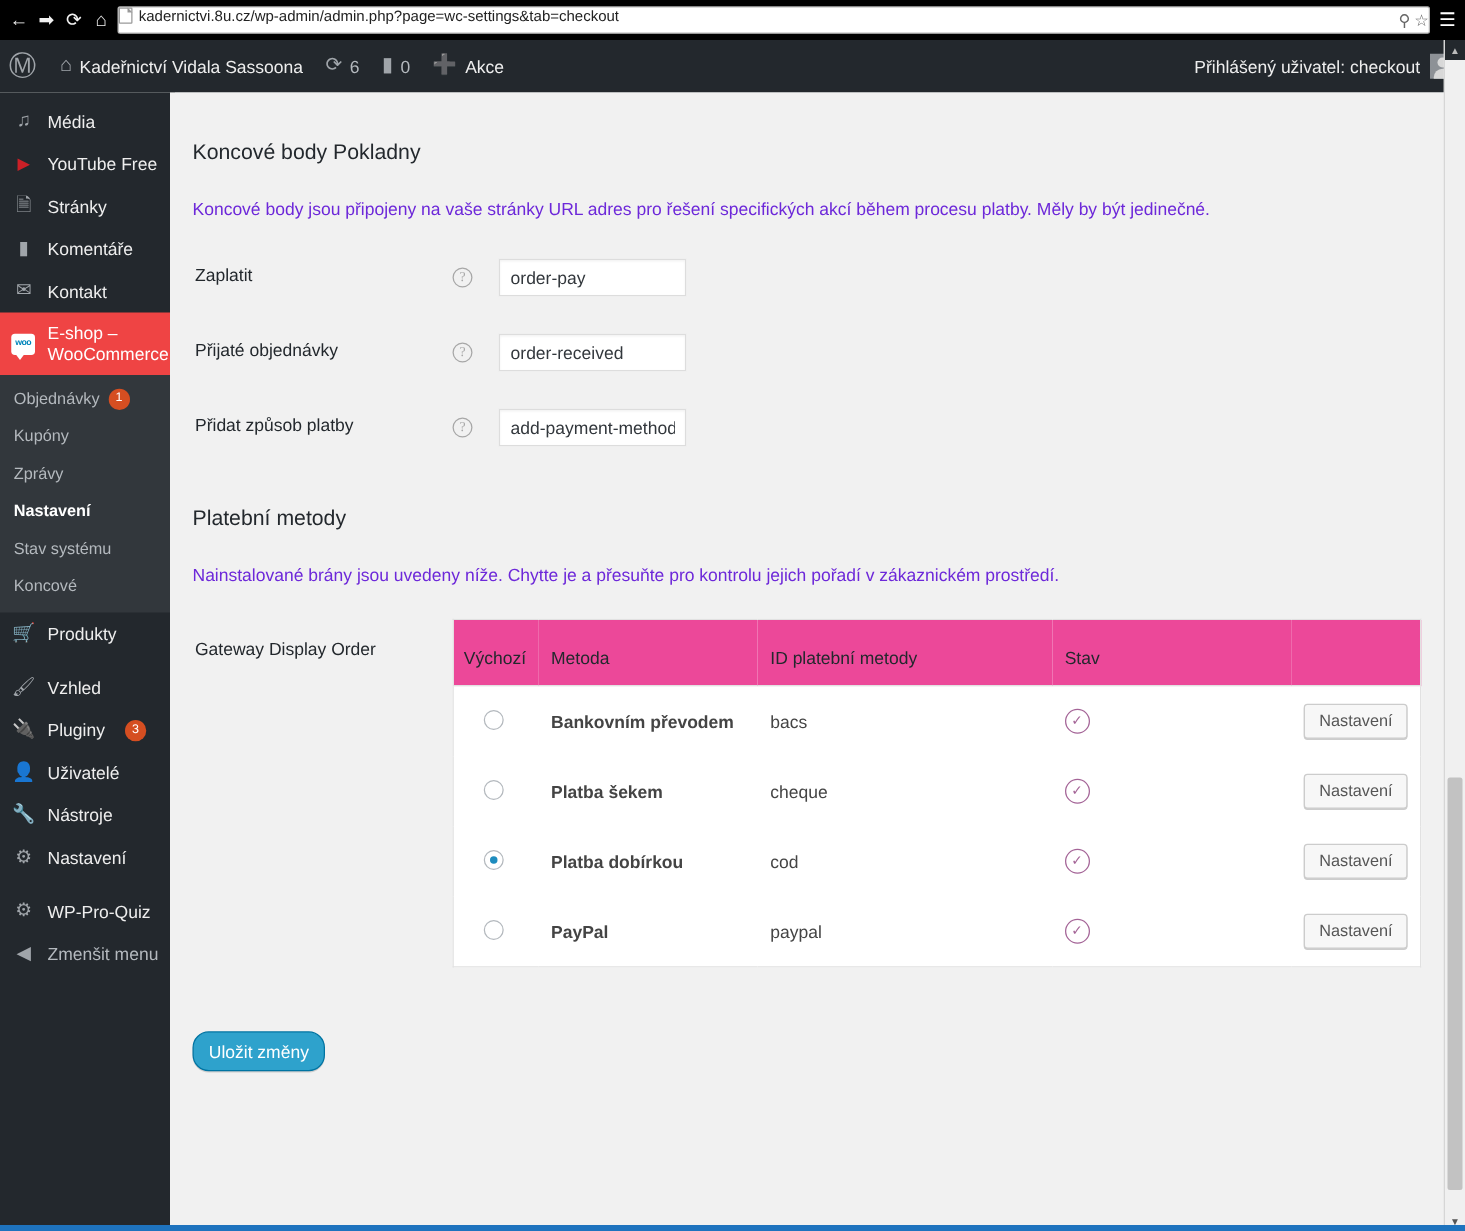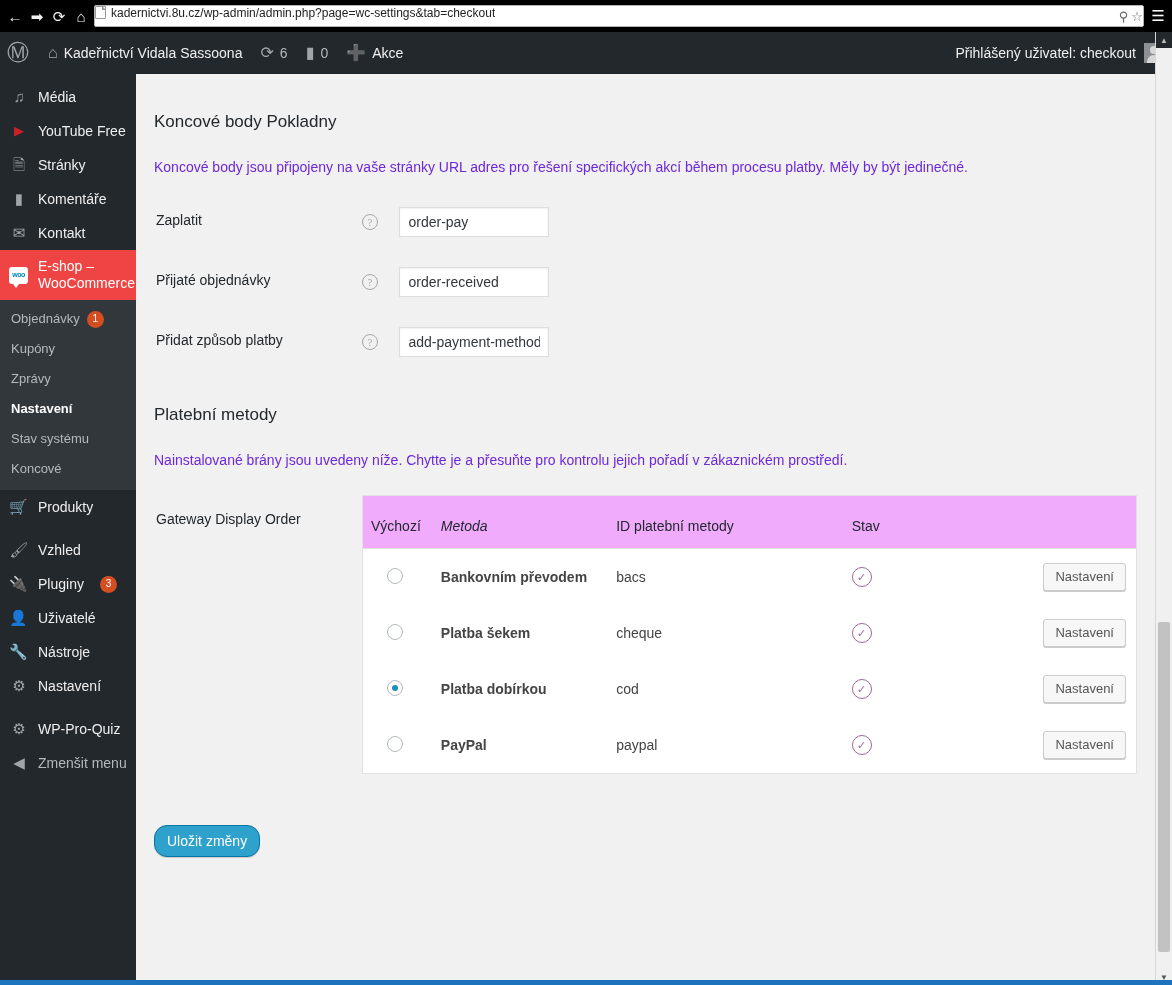--- a/index.html
+++ b/index.html
@@ -151,26 +151,26 @@
     box-shadow: 0 1px 2px rgba(0,0,0,.06) inset;
   }
 
   
   #gateway-row th { padding-top: 22px; }
   table.wc-shipping-zones {
     border-collapse: collapse; width: 775px; background: #fff;
     border: 1px solid #e1e1e1;
   }
   table.wc-shipping-zones thead th {
-    background: #f0abfc; text-align: left; font-size: 14px; font-weight: normal;
+    background: #ec4899; text-align: left; font-size: 14px; font-weight: normal;
     color: #23282d; border-bottom: 1px solid #e1e1e1; padding: 14px 10px;
     width: auto;
   }
   table.wc-shipping-zones th.col-default { width: 64px; padding-left: 8px; }
-  table.wc-shipping-zones th.col-method { width: 180px; font-style: italic; }
+  table.wc-shipping-zones th.col-method { width: 180px; }
   table.wc-shipping-zones th.col-id { width: 245px; }
   table.wc-shipping-zones th.col-status { width: 200px; }
   table.wc-shipping-zones th.col-action { width: 86px; }
   table.wc-shipping-zones tbody td {
     padding: 14px 10px; font-size: 14px; color: #444; vertical-align: middle;
     background: #fff;
   }
   td.cell-default { padding-left: 8px; }
   td.cell-method { font-weight: bold; color: #23282d; }
   td.cell-id { color: #555; }

